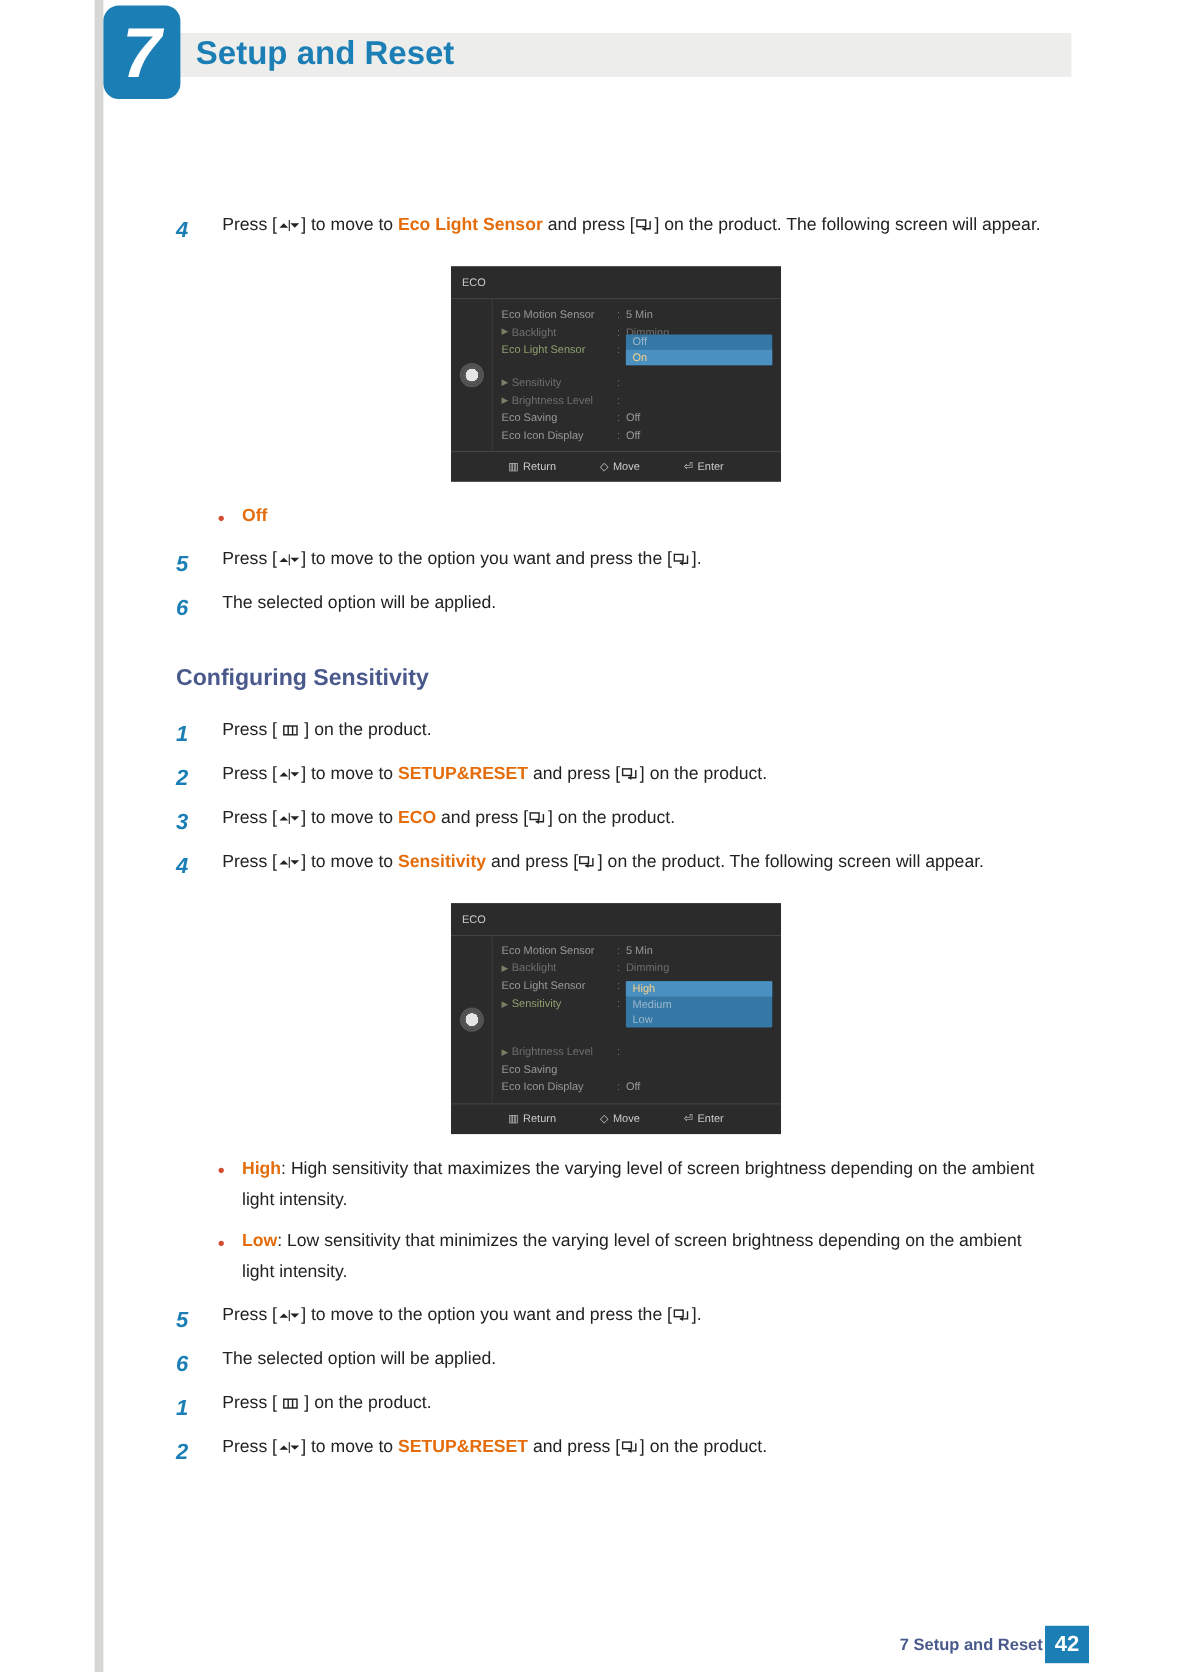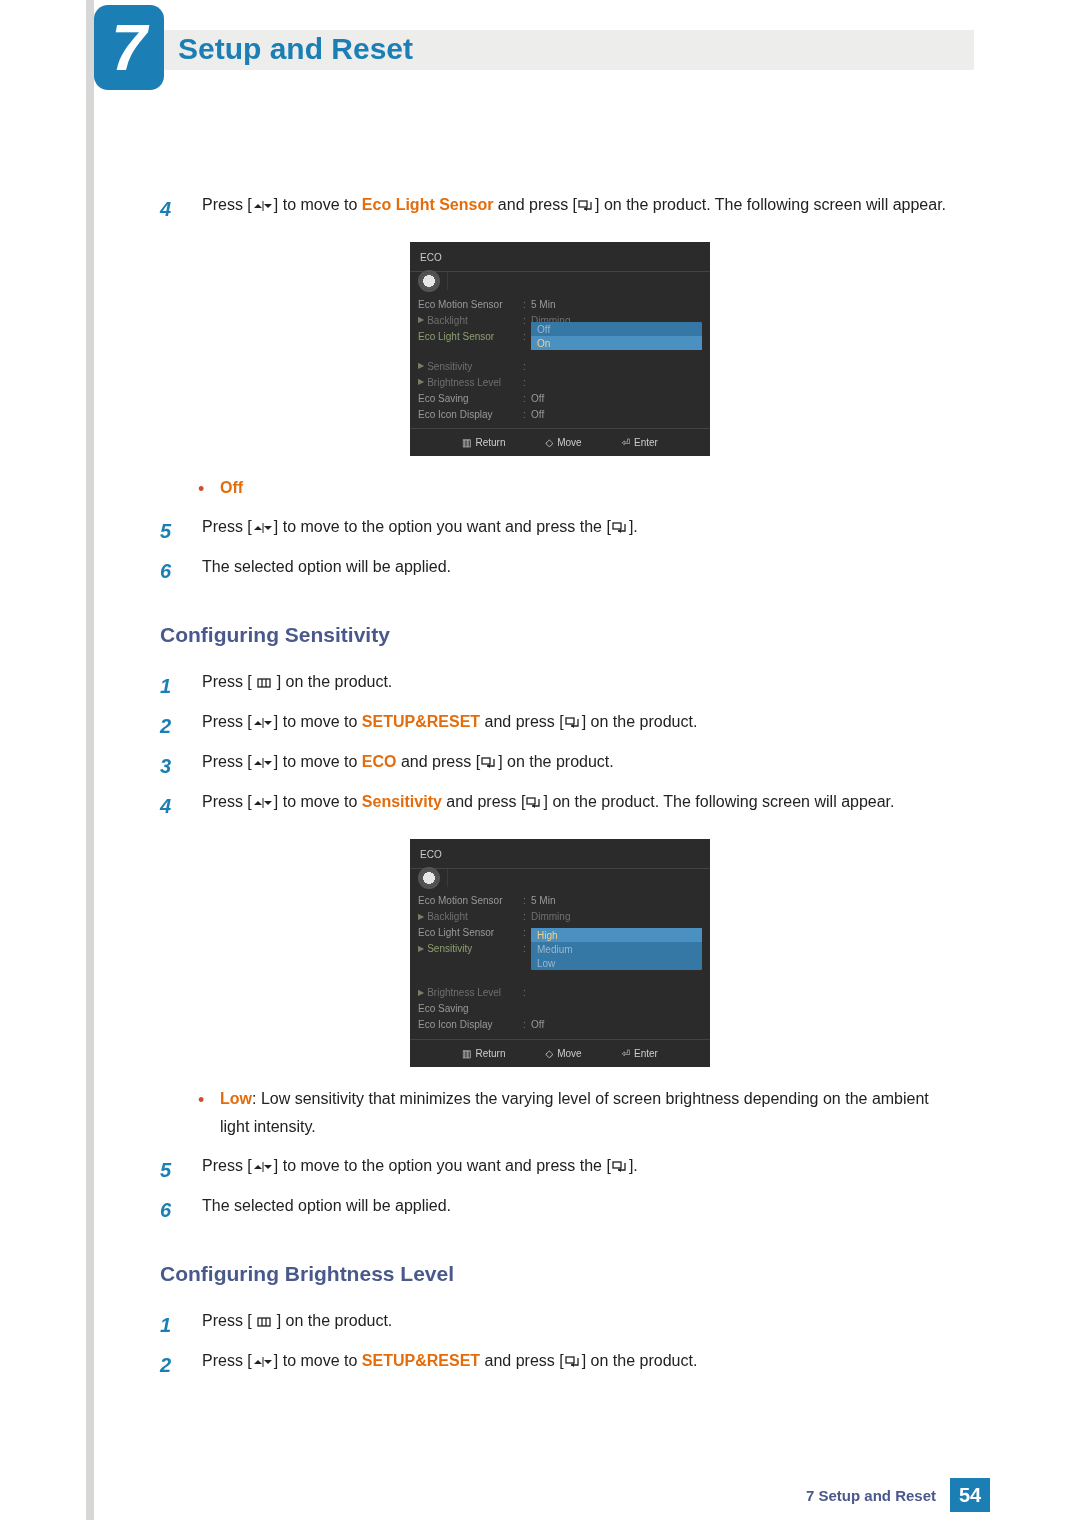--- a/index.html
+++ b/index.html
@@ -103,21 +103,21 @@
     color: #999;
     font-size: 10px;
     font-family: Arial, sans-serif;
   }
   .osd-title {
     padding: 6px 10px 4px 10px;
     color: #ccc;
     font-size: 10px;
     border-bottom: 1px solid #444;
   }
-  .osd-body { display: flex; flex-direction: column; }
+  .osd-body { display: flex; }
   .osd-iconcol {
     width: 38px;
     display: flex;
     align-items: center;
     justify-content: center;
     border-right: 1px solid #3a3a3a;
   }
   .osd-gear {
     width: 18px; height: 18px;
     border-radius: 50%;
@@ -153,21 +153,21 @@
   .foot-ico { display: inline-block; font-size: 10px; }
   
   .page-footer {
     position: absolute;
     left: 0; bottom: 15px;
     width: 100%;
     display: flex;
     justify-content: flex-end;
     align-items: center;
     padding-right: 90px;
-    gap: 14px;
+    gap: 2px;
   }
   .page-footer .ftitle { color: #4a598c; font-weight: bold; font-size: 15px; }
   .page-footer .fnum {
     background: #1b7fb5;
     color: #fff;
     font-weight: bold;
     font-size: 20px;
     width: 40px; height: 34px;
     display: flex; align-items: center; justify-content: center;
   }
@@ -447,20 +447,21 @@
             </span>
           <span>
               <span class="foot-ico">⏎</span>
               <span>Enter</span>
             </span>
         </div>
       </div>
     </div>
 
     <ul class="bullets">
+      <li><span class="hl-orange">High</span><span>: High sensitivity that maximizes the varying level of screen brightness depending on the ambient light intensity.</span></li>
       <li><span class="hl-orange">Low</span><span>: Low sensitivity that minimizes the varying level of screen brightness depending on the ambient light intensity.</span></li>
     </ul>
 
     <div class="step">
       <div class="step-num">5</div>
       <div class="step-body">
         <span>Press [</span><span class="glyph">
             <svg width="20" height="12" viewBox="0 0 20 12">
               <path d="M5 4 L1 8 L9 8 Z" fill="#222"></path>
               <path d="M15 8 L11 4 L19 4 Z" fill="#222"></path>
@@ -473,21 +474,20 @@
               <path d="M6 9 L9 7 L9 11 Z" fill="#222"></path>
             </svg>
           </span><span>].</span>
       </div>
     </div>
     <div class="step">
       <div class="step-num">6</div>
       <div class="step-body">The selected option will be applied.</div>
     </div>
 
-    <div class="section-h">Configuring Brightness Level</div>
 
     <div class="step">
       <div class="step-num">1</div>
       <div class="step-body">
         <span>Press [ </span><span class="glyph">
             <svg width="14" height="10" viewBox="0 0 14 10">
               <rect x="1" y="1" width="12" height="8" fill="none" stroke="#222" stroke-width="1.3"></rect>
               <line x1="5" y1="1" x2="5" y2="9" stroke="#222" stroke-width="1.3"></line>
               <line x1="9" y1="1" x2="9" y2="9" stroke="#222" stroke-width="1.3"></line>
             </svg>
@@ -510,15 +510,15 @@
               <path d="M6 9 L9 7 L9 11 Z" fill="#222"></path>
             </svg>
           </span><span>] on the product.</span>
       </div>
     </div>
 
   </div>
 
   <div class="page-footer">
     <span class="ftitle">7 Setup and Reset</span>
-    <span class="fnum">54</span>
+    <span class="fnum">42</span>
   </div>
 </div>
 
 </body></html>

